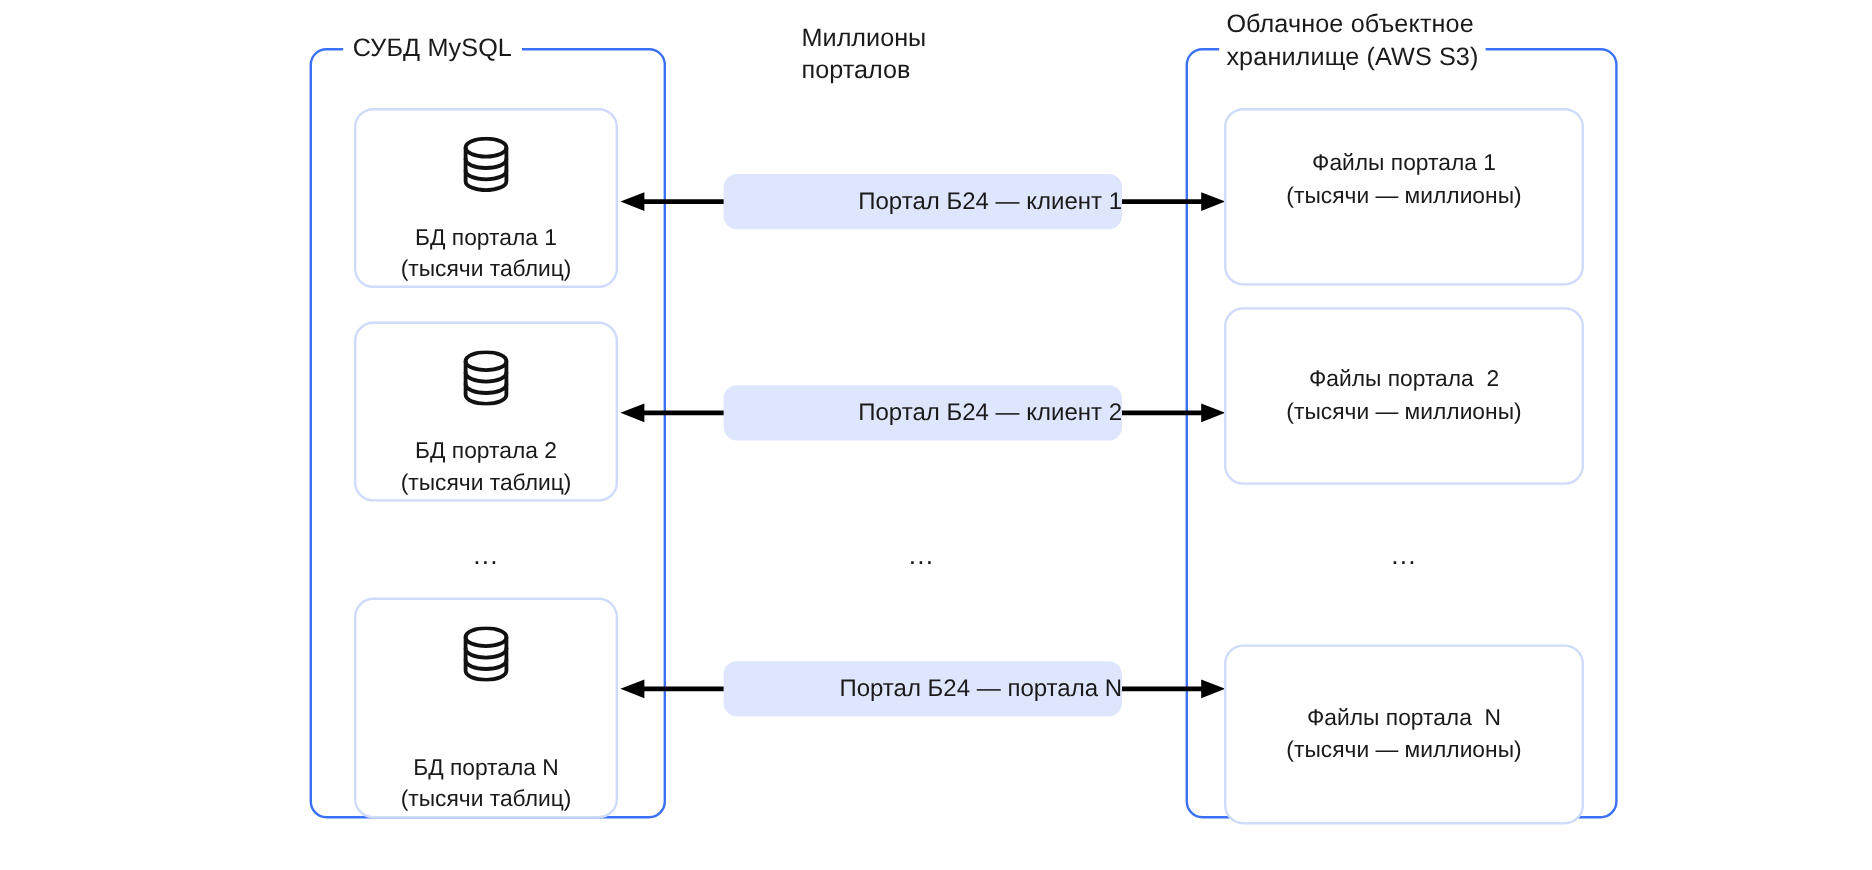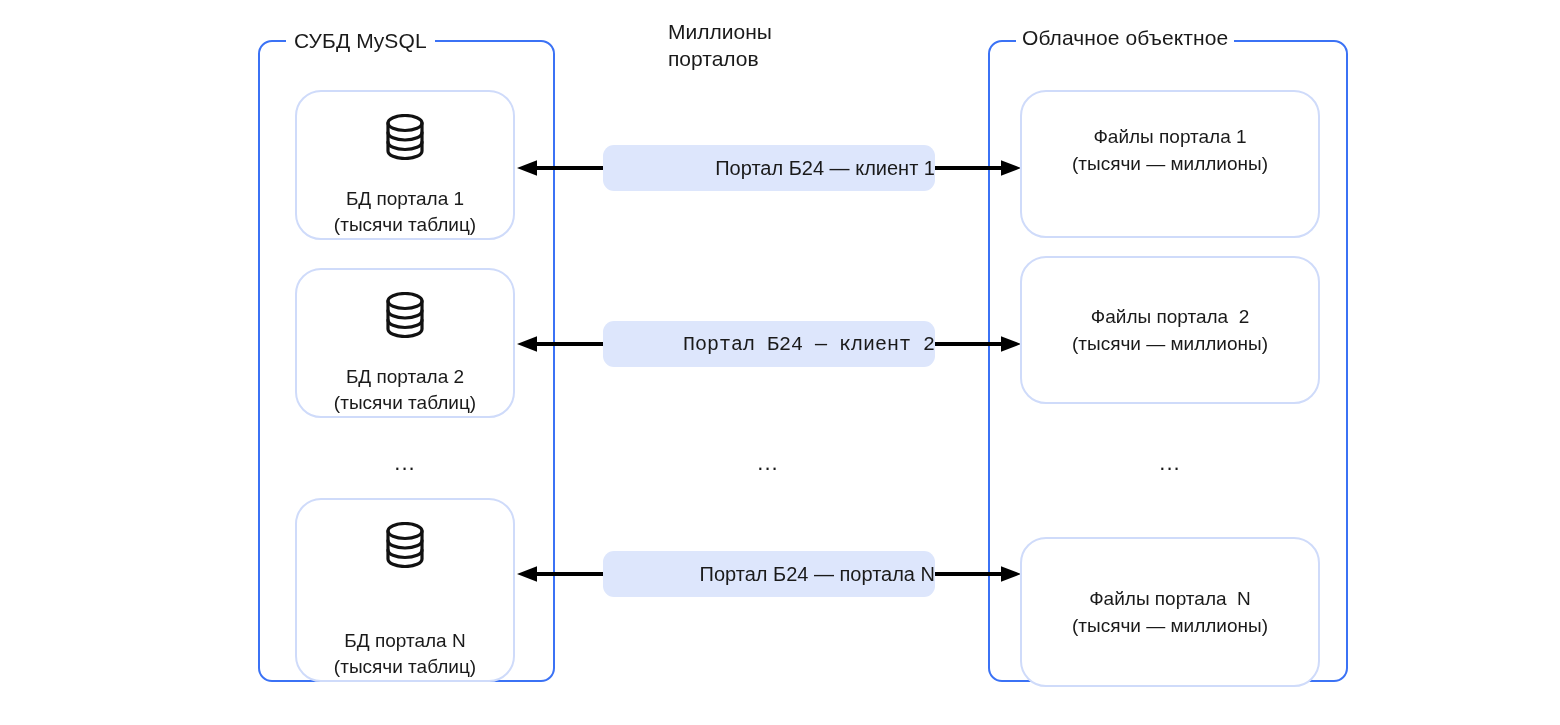--- a/index.html
+++ b/index.html
@@ -39,21 +39,20 @@
   }
   #legend-db{
     left:26px;
     top:-15px;
     padding:0 8px;
   }
   #legend-s3{
     left:26px;
     top:-35px;
     padding:0 6px;
-    margin-top:17px;
   }
 
   
   #center-title{
     position:absolute;
     left:0; right:0;
     top:18px;
     text-align:center;
     font-size:21px;
     line-height:27px;
@@ -65,21 +64,21 @@
     top:0;
     width:200px;
     text-align:left;
   }
 
   
   .card{
     position:absolute;
     box-sizing:border-box;
     border:2px solid #cfdbfa;
-    border-radius:26px;
+    border-radius:16px;
     background:#ffffff;
     display:flex;
     flex-direction:column;
     align-items:center;
   }
   .card-db{
     left:295px;
     width:220px;
     justify-content:space-between;
     padding-top:22px;
@@ -147,21 +146,21 @@
 
   <div id="center-title">
     <div class="ct-inner">Миллионы порталов</div>
   </div>
 
   <div class="group" id="group-db">
     <div class="group-legend" id="legend-db">СУБД MySQL</div>
   </div>
 
   <div class="group" id="group-s3">
-    <div class="group-legend" id="legend-s3"><span>Облачное объектное</span><br></div>
+    <div class="group-legend" id="legend-s3"><span>Облачное объектное</span><br><span>хранилище (AWS S3)</span></div>
   </div>
 
   <div class="card card-db" style="top:90px;height:150px;">
     <svg class="db-icon" viewBox="0 0 44 46">
       <ellipse cx="22" cy="9" rx="17" ry="7.5" fill="none" stroke="#111" stroke-width="3.2"></ellipse>
       <path d="M5 9 L5 37 C5 41.2 12.6 44.5 22 44.5 C31.4 44.5 39 41.2 39 37 L39 9" fill="none" stroke="#111" stroke-width="3.2" stroke-linecap="round"></path>
       <path d="M5 18.5 C5 22.7 12.6 26 22 26 C31.4 26 39 22.7 39 18.5" fill="none" stroke="#111" stroke-width="3.2" stroke-linecap="round"></path>
       <path d="M5 28 C5 32.2 12.6 35.5 22 35.5 C31.4 35.5 39 32.2 39 28" fill="none" stroke="#111" stroke-width="3.2" stroke-linecap="round"></path>
     </svg>
     <div class="card-text"><span>БД портала 1</span><br><span>(тысячи таблиц)</span></div>
@@ -196,21 +195,21 @@
 
   <div class="arrow-row" style="left:515px;top:333px;width:508px;">
     <svg class="arrow-svg" width="508" height="22" viewBox="0 0 508 22">
       <path d="M92 11 L20 11" stroke="#000" stroke-width="4" fill="none"></path>
       <path d="M2 11 L22 3.2 L22 18.8 Z" fill="#000"></path>
       <path d="M416 11 L488 11" stroke="#000" stroke-width="4" fill="none"></path>
       <path d="M506 11 L486 3.2 L486 18.8 Z" fill="#000"></path>
     </svg>
   </div>
 
-  <div class="pill" style="top:321px;font-family:Liberation Mono, monospace;">
+  <div class="pill" style="top:321px;">
     <span>Портал Б24 — клиент 2</span>
   </div>
 
   <div class="card card-s3" style="top:256px;height:148px;">
     <div class="card-text"><span>Файлы портала  2</span><br><span>(тысячи — миллионы)</span></div>
   </div>
 
   <div class="ellipsis" style="left:385px;top:452px;width:40px;">...</div>
   <div class="ellipsis" style="left:748px;top:452px;width:40px;">...</div>
   <div class="ellipsis" style="left:1150px;top:452px;width:40px;">...</div>

